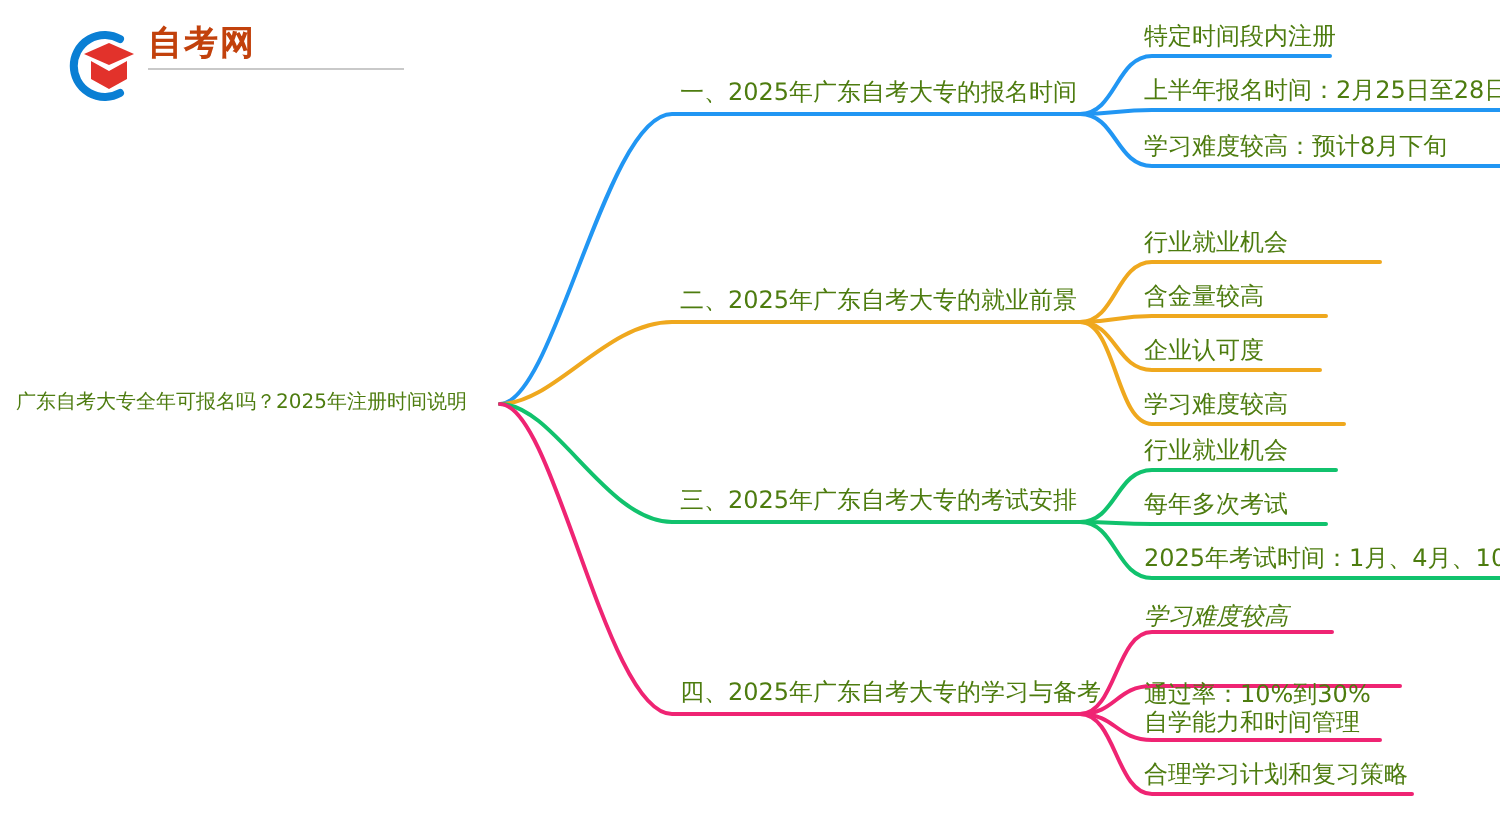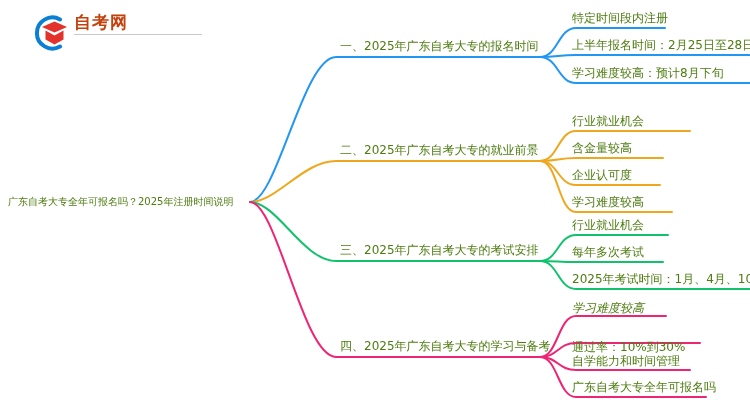--- a/index.html
+++ b/index.html
@@ -154,16 +154,16 @@
       <div class="node-label child-label" style="left: 572px; top: 168px;">企业认可度</div>
       <div class="node-label child-label" style="left: 572px; top: 195px;">学习难度较高</div>
       <div class="node-label branch-label" style="left: 340px; top: 243px;">三、2025年广东自考大专的考试安排</div>
       <div class="node-label child-label" style="left: 572px; top: 218px;">行业就业机会</div>
       <div class="node-label child-label" style="left: 572px; top: 245px;">每年多次考试</div>
       <div class="node-label child-label" style="left: 572px; top: 272px;">2025年考试时间：1月、4月、10月</div>
       <div class="node-label branch-label" style="left: 340px; top: 339px; text-align: right;">四、2025年广东自考大专的学习与备考</div>
       <div class="node-label child-label" style="left: 572px; top: 301px; font-style: italic;">学习难度较高</div>
       <div class="node-label child-label" style="left: 572px; top: 326px; margin-top: 28px;">自学能力和时间管理</div>
       <div class="node-label child-label" style="left: 572px; top: 340px;">通过率：10%到30%</div>
-      <div class="node-label child-label" style="left: 572px; top: 380px;">广东自考大专全年可报名吗</div>
+      <div class="node-label child-label" style="left: 572px; top: 380px;">合理学习计划和复习策略</div>
     </div>
 
 </div>
 
 </body></html>

